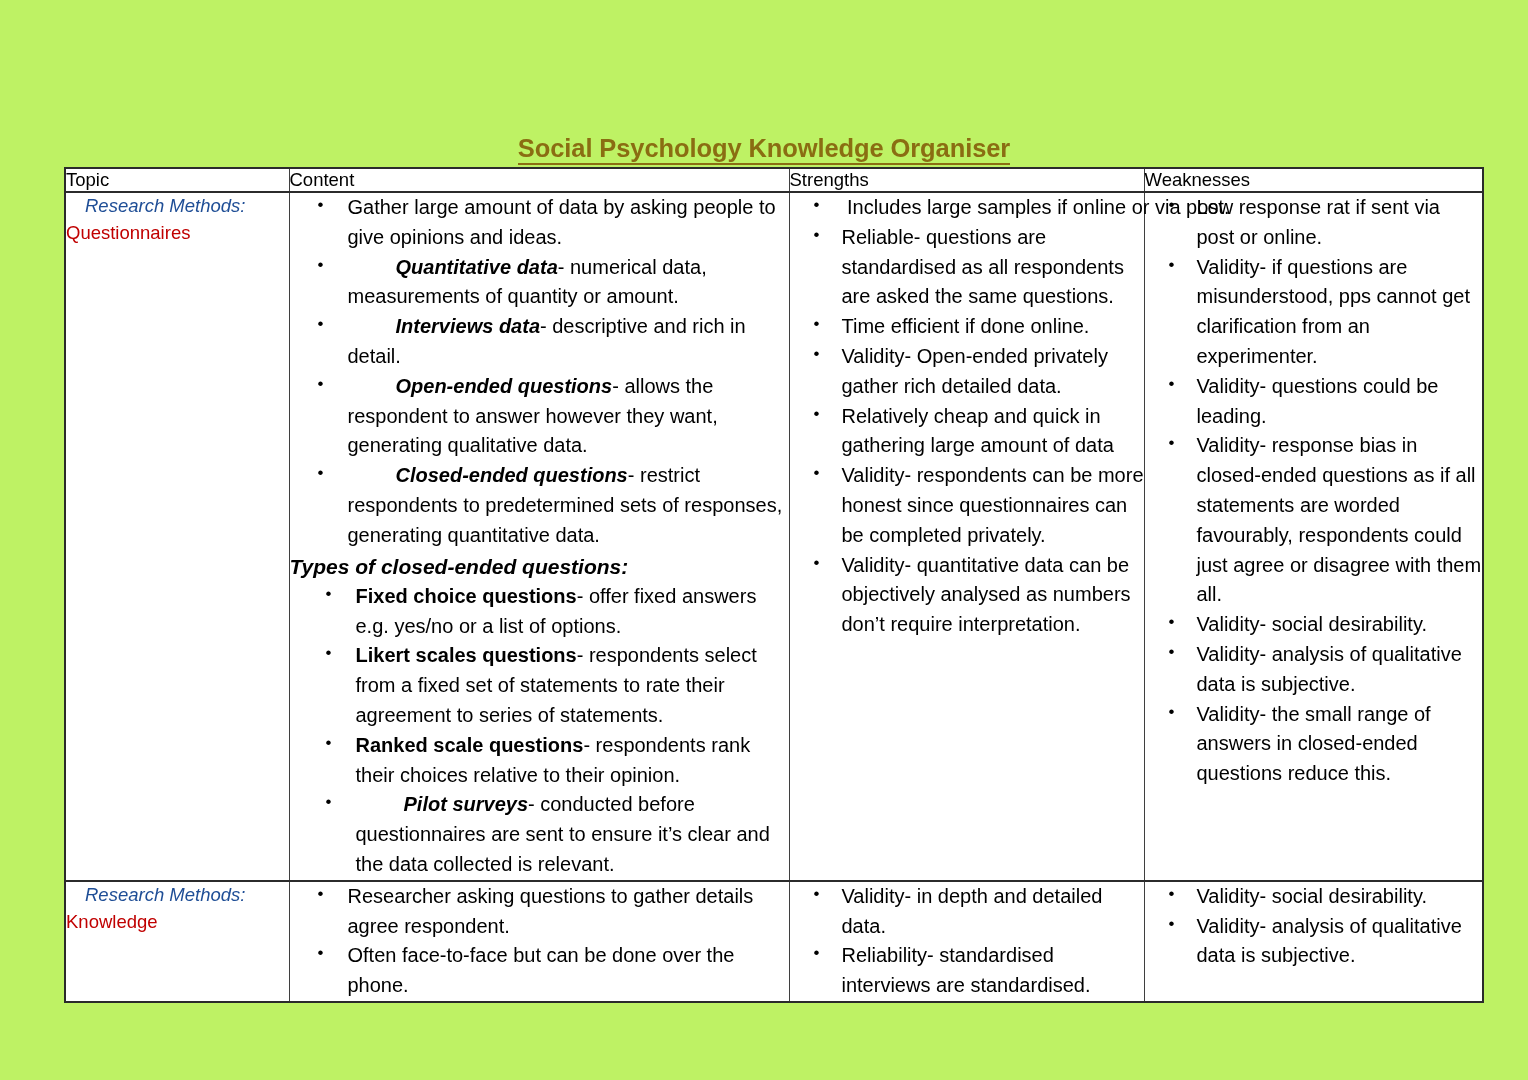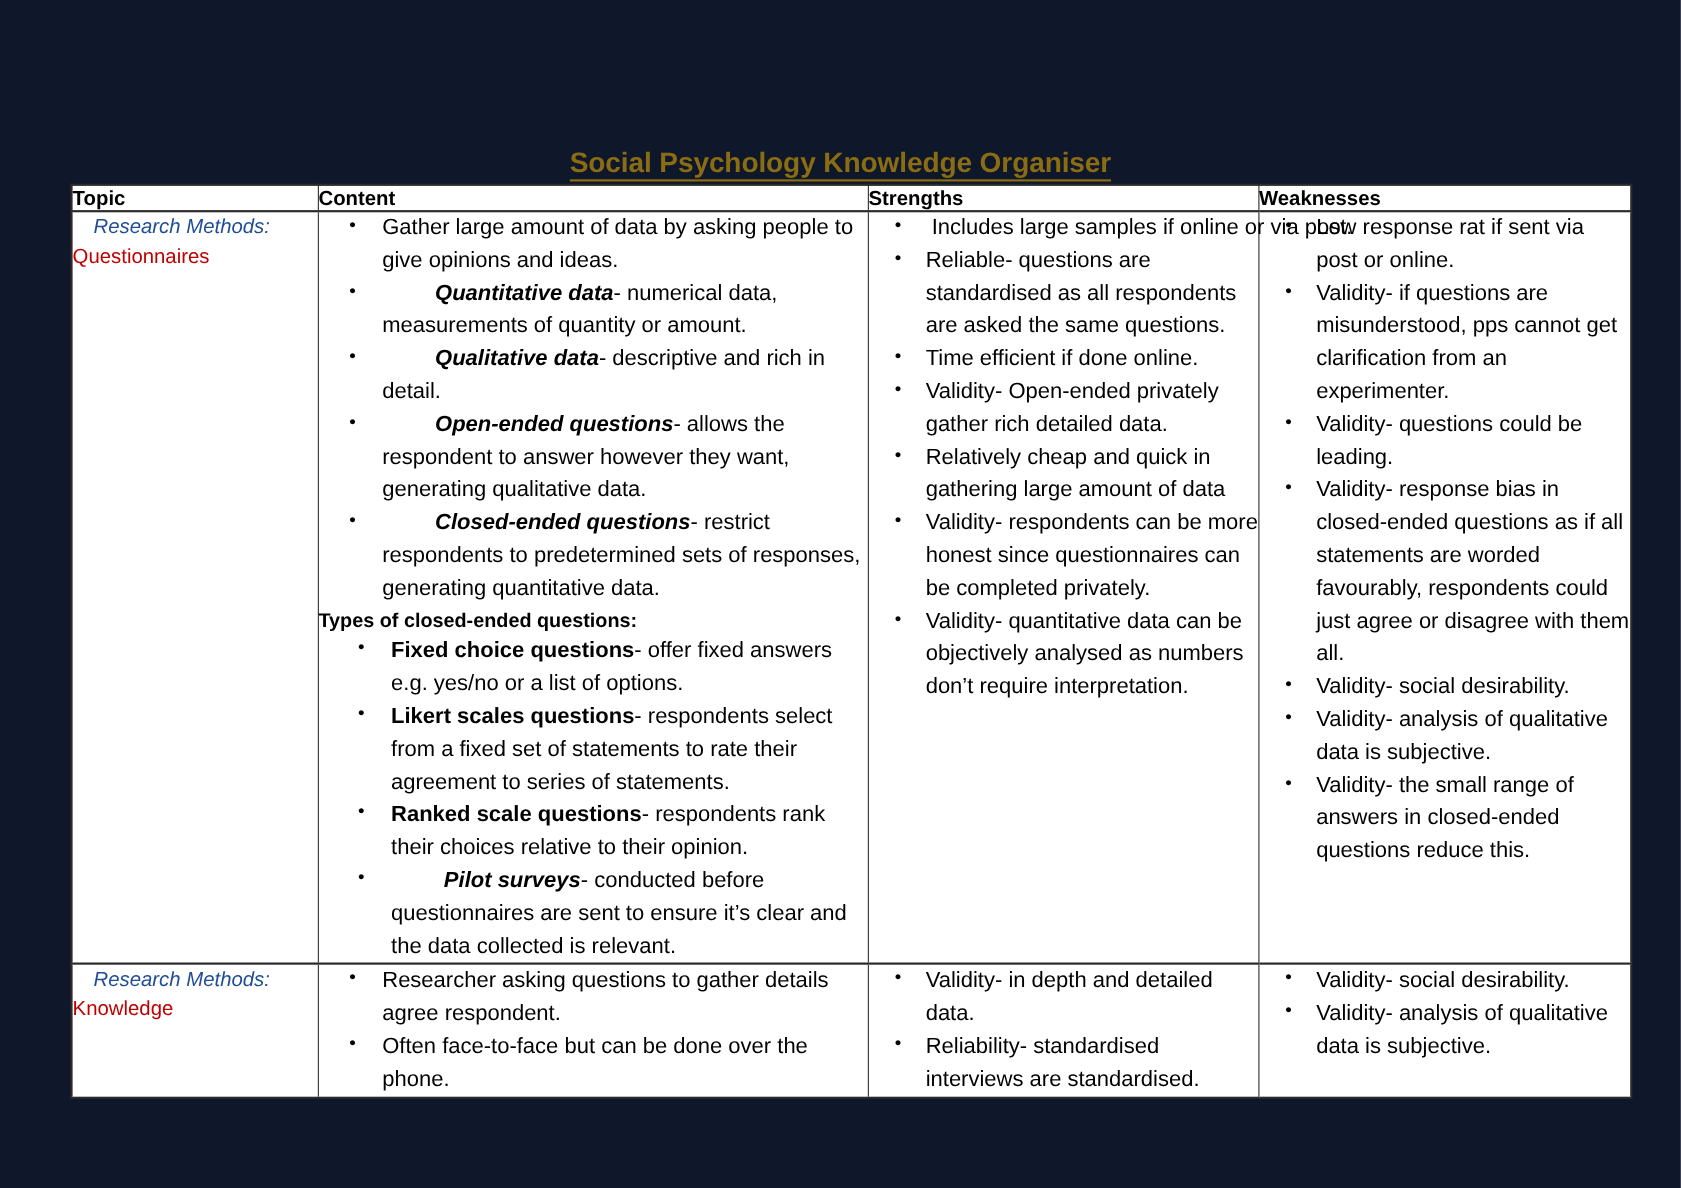--- a/index.html
+++ b/index.html
@@ -14,21 +14,21 @@
     color: #000000;
     position: relative;
     overflow: hidden;
   }
 
   .page {
     position: absolute;
     left: 0; top: 0;
     width: 1528px;
     height: 1080px;
-    background: #0f172a;
+    background: #bef264;
   }
 
   .doc-title {
     position: absolute;
     left: 0;
     top: 134px;
     width: 1528px;
     text-align: center;
     font-size: 25.5px;
     font-weight: bold;
@@ -58,21 +58,21 @@
 
   
   table.ko { border: 2px solid #2b2b2b; }
   tr.header-row th { border-bottom: 2px solid #2b2b2b; }
   tr.body-row.thick-top > td { border-top: 2px solid #2b2b2b; }
   tr.body-row:last-child > td { border-bottom: 2px solid #2b2b2b; }
 
   th.h {
     text-align: left;
     font-size: 18.5px;
-    font-weight: bold;
+    font-weight: normal;
     padding: 5px 0 6px 8px;
     height: 22px;
   }
 
   col.c-topic      { width: 224px; }
   col.c-content    { width: 500px; }
   col.c-strengths  { width: 355px; }
   col.c-weak       { width: 339px; }
 
   td.cell { padding: 6px 6px 10px 8px; }
@@ -123,22 +123,23 @@
     padding-left: 52px;
   }
   td.cell.sw ul.b > li::before {
     left: 24px;
   }
 
   .bi { font-weight: bold; font-style: italic; margin-left: 48px; }
   .bb { font-weight: bold; }
 
   .subhead {
-    font-size: 18px;
+    font-size: 21px;
     font-weight: bold;
+    font-style: italic;
     line-height: 1.49;
     padding-left: 0;
     margin: 0;
   }
 
   .lead-sp { white-space: pre; }
 </style>
 </head>
 <body>
 
@@ -165,21 +166,21 @@
 
       <tr class="body-row">
         <td class="cell">
           <div class="topic-line1">Research Methods:</div>
           <div class="topic-line2">Questionnaires</div>
         </td>
         <td class="cell">
           <ul class="b">
             <li><span>Gather large amount of data by asking people to give opinions and ideas.</span></li>
             <li><span class="bi">Quantitative data</span><span>- numerical data, measurements of quantity or amount.</span></li>
-            <li><span class="bi">Qualitative data</span><span>- descriptive and rich in detail.</span></li>
+            <li><span class="bi">Interviews data</span><span>- descriptive and rich in detail.</span></li>
             <li><span class="bi">Open-ended questions</span><span>- allows the respondent to answer however they want, generating qualitative data.</span></li>
             <li><span class="bi">Closed-ended questions</span><span>- restrict respondents to predetermined sets of responses, generating quantitative data.</span></li>
           </ul>
           <div class="subhead">Types of closed-ended questions:</div>
           <ul class="b nested">
             <li><span class="bb">Fixed choice questions</span><span>- offer fixed answers e.g. yes/no or a list of options.</span></li>
             <li><span class="bb">Likert scales questions</span><span>- respondents select from a fixed set of statements to rate their agreement to series of statements.</span></li>
             <li><span class="bb">Ranked scale questions</span><span>- respondents rank their choices relative to their opinion.</span></li>
             <li><span class="bi">Pilot surveys</span><span>- conducted before questionnaires are sent to ensure it’s clear and the data collected is relevant.</span></li>
           </ul>

